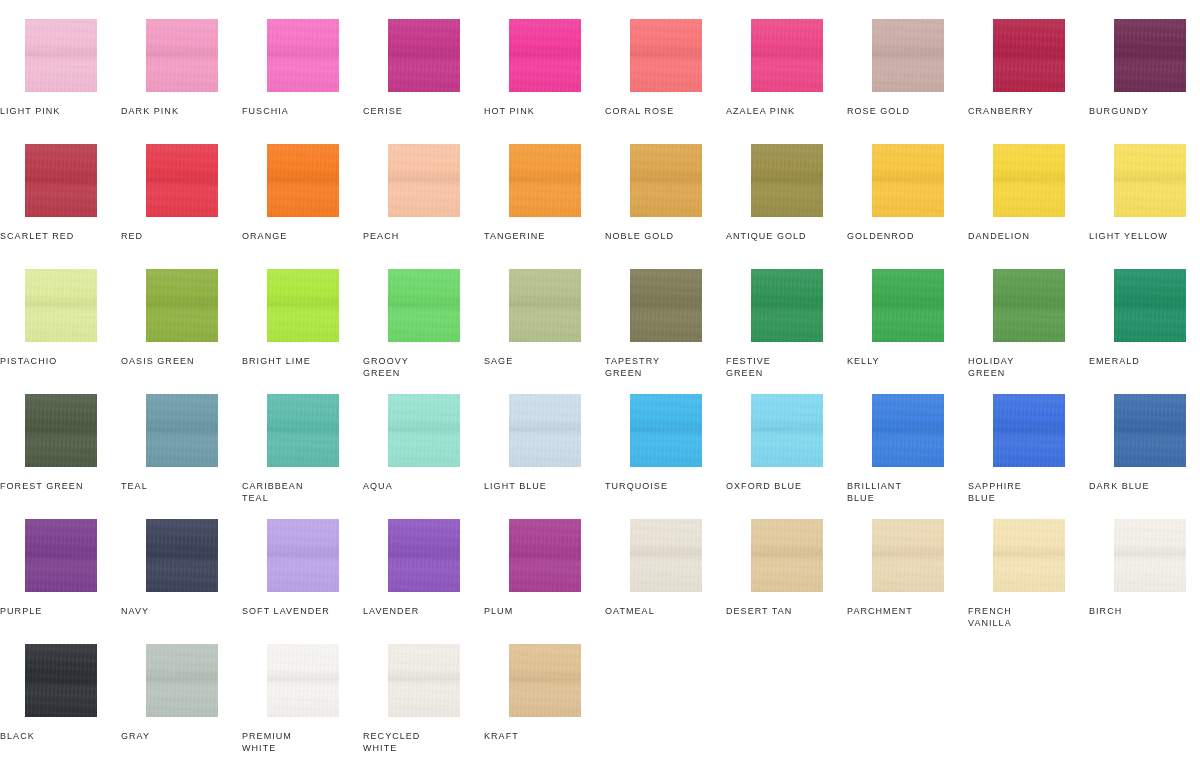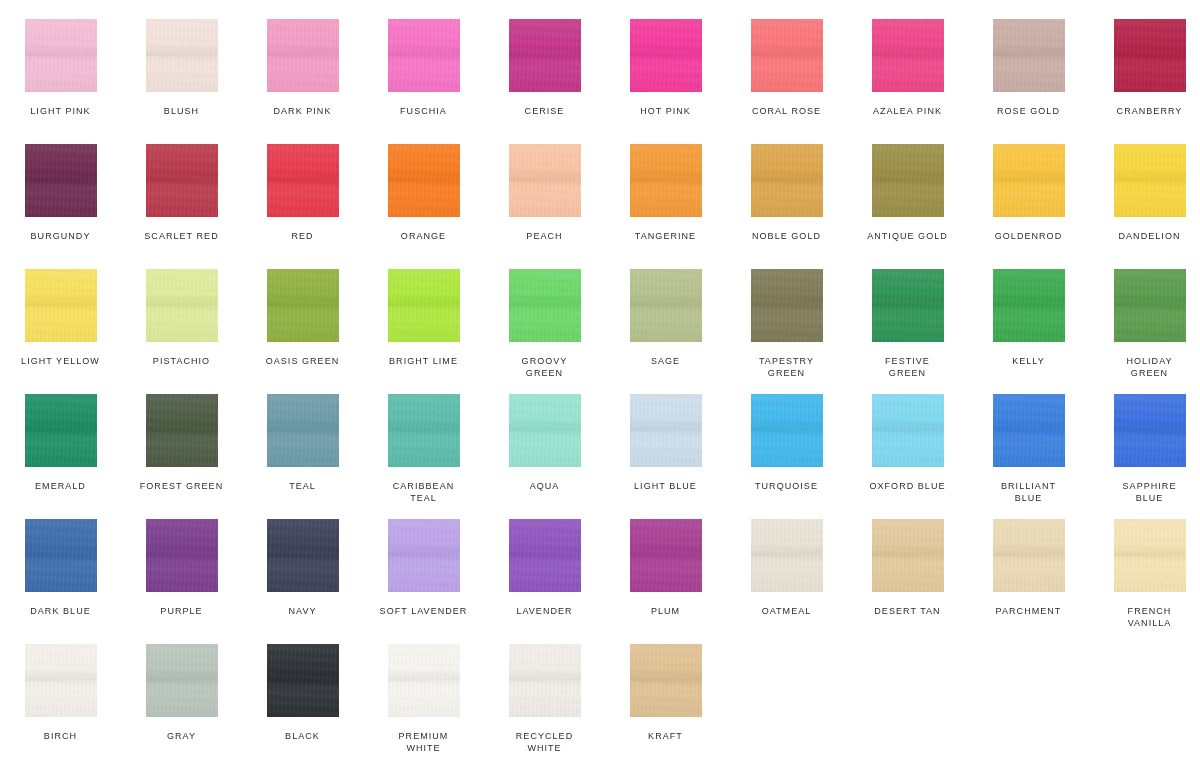--- a/index.html
+++ b/index.html
@@ -73,21 +73,21 @@
         rgba(0,0,0,0.018) 0px,
         rgba(0,0,0,0.000) 3px,
         rgba(255,255,255,0.030) 6px,
         rgba(255,255,255,0.000) 9px);
     pointer-events: none;
   }
 
   .swatch-label {
     margin-top: 13px;
     width: 121px;
-    text-align: center;
+    text-align: left;
     font-family: "Liberation Sans", sans-serif;
     font-size: 9px;
     line-height: 12px;
     letter-spacing: 1.05px;
     color: #2b2b2b;
     text-transform: uppercase;
     font-weight: 400;
     white-space: pre-line;
   }
 </style>
@@ -96,26 +96,20 @@
 
 <div class="swatch-sheet">
   <div class="swatch-grid" id="swatch-grid">
       <div class="swatch-cell">
         <div class="swatch-chip" style="background-color: rgb(243, 189, 214);">
           <div class="tex"></div>
         </div>
         <div class="swatch-label">LIGHT PINK</div>
       </div>
       <div class="swatch-cell">
-        <div class="swatch-chip" style="background-color: rgb(243, 226, 220);">
-          <div class="tex"></div>
-        </div>
-        <div class="swatch-label">BLUSH</div>
-      </div>
-      <div class="swatch-cell">
         <div class="swatch-chip" style="background-color: rgb(244, 156, 197);">
           <div class="tex"></div>
         </div>
         <div class="swatch-label">DARK PINK</div>
       </div>
       <div class="swatch-cell">
         <div class="swatch-chip" style="background-color: rgb(248, 115, 198);">
           <div class="tex"></div>
         </div>
         <div class="swatch-label">FUSCHIA</div>
@@ -404,30 +398,30 @@
         <div class="swatch-label">FRENCH
 VANILLA</div>
       </div>
       <div class="swatch-cell">
         <div class="swatch-chip" style="background-color: rgb(243, 241, 233);">
           <div class="tex"></div>
         </div>
         <div class="swatch-label">BIRCH</div>
       </div>
       <div class="swatch-cell">
+        <div class="swatch-chip" style="background-color: rgb(44, 48, 52);">
+          <div class="tex"></div>
+        </div>
+        <div class="swatch-label">BLACK</div>
+      </div>
+      <div class="swatch-cell">
         <div class="swatch-chip" style="background-color: rgb(185, 197, 189);">
           <div class="tex"></div>
         </div>
         <div class="swatch-label">GRAY</div>
-      </div>
-      <div class="swatch-cell">
-        <div class="swatch-chip" style="background-color: rgb(44, 48, 52);">
-          <div class="tex"></div>
-        </div>
-        <div class="swatch-label">BLACK</div>
       </div>
       <div class="swatch-cell">
         <div class="swatch-chip" style="background-color: rgb(246, 245, 241);">
           <div class="tex"></div>
         </div>
         <div class="swatch-label">PREMIUM
 WHITE</div>
       </div>
       <div class="swatch-cell">
         <div class="swatch-chip" style="background-color: rgb(240, 238, 230);">

